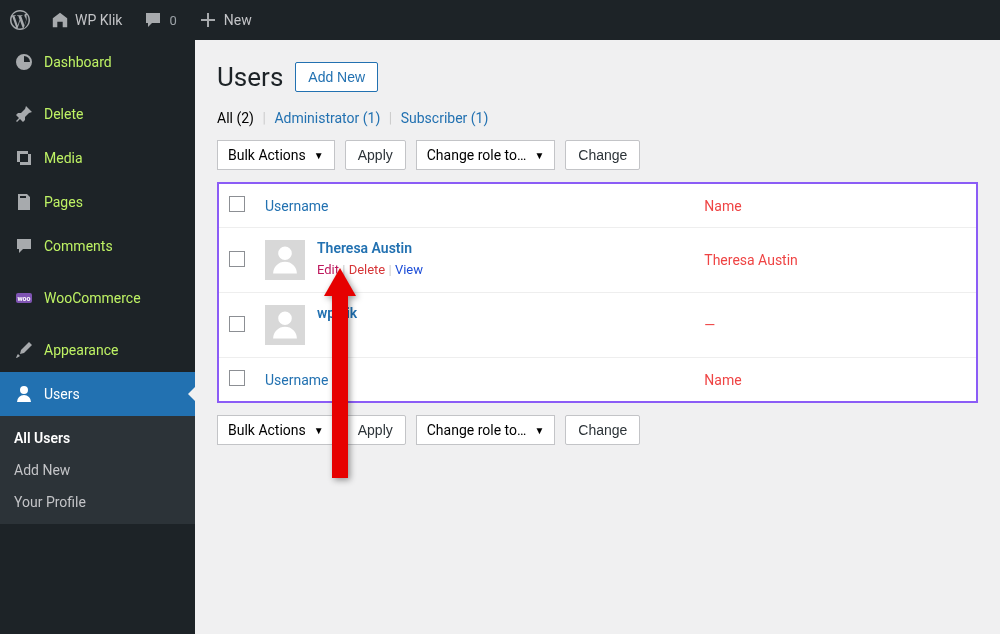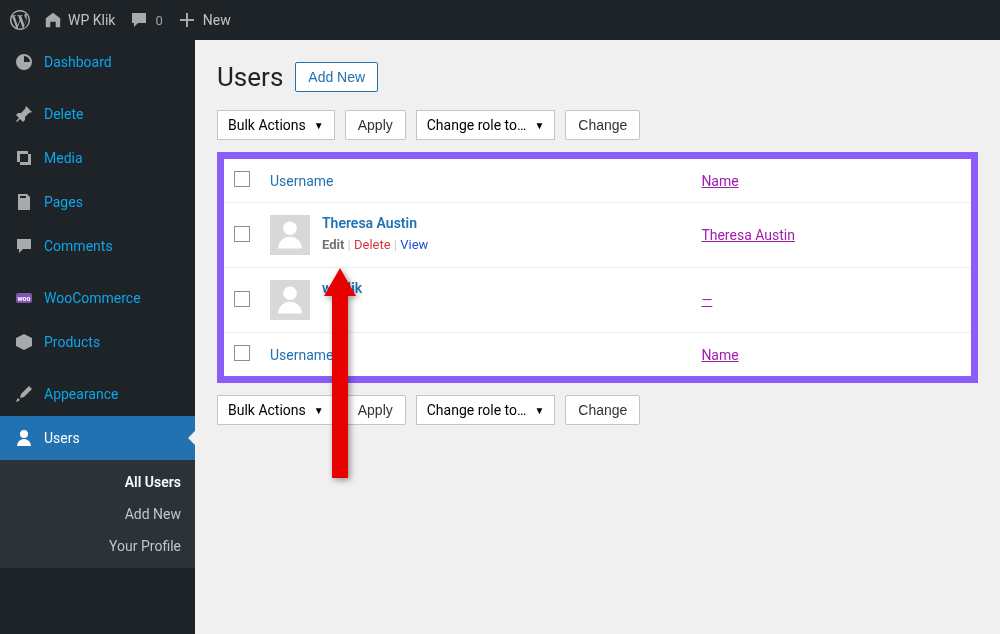--- a/index.html
+++ b/index.html
@@ -1,64 +1,64 @@
 <!DOCTYPE html>
 <html><head>
 <meta charset="utf-8">
 <style>
 * { box-sizing: border-box; margin: 0; padding: 0; }
 body { font-family: -apple-system, BlinkMacSystemFont, "Segoe UI", Roboto, sans-serif; font-size: 14px; background: #f1f1f1; width: 1000px; height: 634px; overflow: hidden; }
 
 
-.adminbar { background: #1d2327; height: 40px; display: flex; color: #c3c4c7; padding: 0 10px; gap: 14px; }
+.adminbar { background: #1d2327; height: 40px; display: flex; color: #c3c4c7; padding: 0 10px; gap: 21px; }
 .adminbar .ab-item { display: flex; align-items: center; gap: 6px; color: #c3c4c7; cursor: pointer; }
 .adminbar svg { width: 20px; height: 20px; fill: #a7aaad; }
 .adminbar .site svg { width: 18px; height: 18px; }
 .adminbar .count { font-size: 13px; color: #9ca2a7; }
 
 
 .sidebar { position: absolute; left: 0; top: 40px; bottom: 0; width: 195px; background: #1d2327; color: #c3c4c7; }
-.menu-item { display: flex; align-items: center; gap: 10px; padding: 12px 14px; cursor: pointer; color: #0ea5e9; }
+.menu-item { display: flex; align-items: center; gap: 10px; padding: 12px 14px; cursor: pointer; color: #bef264; }
 .menu-item.sep { margin-top: 8px; }
 .menu-item.current { background: #2271b1; color: #fff; position: relative; }
 .menu-item.current::after { content:''; position:absolute; right:-1px; top:50%; margin-top:-8px; border:8px solid transparent; border-right-color:#f1f1f1; }
 .menu-item svg { width: 20px; height: 20px; fill: #a7aaad; flex-shrink: 0; }
 .menu-item.current svg { fill: #fff; }
 .submenu { background: #2c3338; padding: 6px 0; }
-.submenu .sub { padding: 8px 14px; color: #c3c4c7; cursor: pointer; text-align: right; }
+.submenu .sub { padding: 8px 14px; color: #c3c4c7; cursor: pointer; }
 .submenu .sub.active { color: #fff; font-weight: 600; }
 
 
 .main { position: absolute; left: 195px; right: 0; top: 40px; bottom: 0; padding: 22px; background: #f0f0f1; }
 .page-header { display: flex; align-items: center; gap: 12px; margin-bottom: 18px; }
 .page-title { font-size: 26px; font-weight: 400; color: #1d2327; }
 .btn { background: #fff; border: 1px solid #c3c4c7; padding: 6px 12px; cursor: pointer; font-size: 14px; color: #2c3338; border-radius: 2px; }
 .btn.primary { color: #2271b1; border-color: #2271b1; }
 .filters { margin-bottom: 14px; color: #646970; }
 .filters a { color: #2271b1; text-decoration: none; cursor: pointer; }
 .filters .pipe { color: #ccc; margin: 0 5px; }
 .filters .current { color: #000; }
 .actions-row { display: flex; gap: 10px; margin-bottom: 12px; }
 .select { background: #fff; border: 1px solid #c3c4c7; padding: 6px 10px; cursor: pointer; display: inline-flex; align-items: center; gap: 8px; }
 .select .caret { font-size: 10px; }
 
 
-.table { width: 100%; background: #fff; border: 7px solid #8b5cf6; border-collapse: collapse; }
+.table { width: 100%; background: #fff; border: 2px solid #8b5cf6; border-collapse: collapse; }
 .table th, .table td { padding: 12px 10px; text-align: left; vertical-align: middle; border-top: 1px solid #eee; }
 .table thead th { border-top: none; color: #2271b1; font-weight: 400; }
 .table thead th.chk, .table tfoot th.chk, .table td.chk { width: 36px; text-align: center; }
 .table tfoot th { color: #2271b1; font-weight: 400; }
-.table .name-col { color: #a21caf; text-decoration: underline; }
+.table .name-col { color: #ef4444; }
 .cb { width: 16px; height: 16px; border: 1px solid #8c8f94; background: #fff; display: inline-block; }
 .user-cell { display: flex; align-items: flex-start; gap: 12px; }
 .avatar { width: 40px; height: 40px; background: #d8d8d8; display: flex; align-items: center; justify-content: center; }
 .avatar svg { width: 34px; height: 34px; fill: #fff; }
 .user-name { color: #2271b1; cursor: pointer; font-weight: 600; }
 .row-actions { font-size: 13px; margin-top: 6px; color: #ccc; }
-.row-actions .edit { color: #737373; cursor: pointer; font-weight: bold; }
+.row-actions .edit { color: #be185d; cursor: pointer; }
 .row-actions .delete { color: #d63638; cursor: pointer; }
 .row-actions .view { color: #1d4ed8; cursor: pointer; }
 
 
 .arrow-annot { position: absolute; left: 320px; top: 268px; pointer-events: none; }
 .arrow-annot svg { filter: drop-shadow(2px 2px 3px rgba(0,0,0,0.4)); }
 </style>
 </head>
 <body>
 
@@ -119,26 +119,20 @@
       </svg>
     <span>Comments</span>
   </div>
   <div class="menu-item sep">
     <svg viewBox="0 0 20 20">
         <rect x="2" y="5" width="16" height="10" rx="2" fill="#7f54b3"></rect>
         <text x="10" y="13" font-size="7" fill="#fff" text-anchor="middle" font-weight="bold">woo</text>
       </svg>
     <span>WooCommerce</span>
   </div>
-  <div class="menu-item">
-    <svg viewBox="0 0 20 20">
-        <path d="M10 2l8 4v8l-8 4-8-4V6z"></path>
-      </svg>
-    <span>Products</span>
-  </div>
   <div class="menu-item sep">
     <svg viewBox="0 0 20 20">
         <path d="M15 2l3 3-8 8-4 1 1-4zM4 14c-1 1-2 4-2 4s3-1 4-2z"></path>
       </svg>
     <span>Appearance</span>
   </div>
   <div class="menu-item current">
     <svg viewBox="0 0 20 20">
         <path d="M10 10a4 4 0 100-8 4 4 0 000 8zm-7 8a7 7 0 0114 0z"></path>
       </svg>
@@ -150,20 +144,27 @@
     <div class="sub">Your Profile</div>
   </div>
 </div>
 
 <div class="main">
   <div class="page-header">
     <h1 class="page-title">Users</h1>
     <button class="btn primary">Add New</button>
   </div>
 
+  <div class="filters">
+    <span class="current"><span>All</span> <span>(2)</span></span>
+    <span class="pipe">|</span>
+    <a><span>Administrator</span> <span>(1)</span></a>
+    <span class="pipe">|</span>
+    <a><span>Subscriber</span> <span>(1)</span></a>
+  </div>
 
   <div class="actions-row">
     <div class="select">
         <span>Bulk Actions</span>
         <span class="caret">▼</span>
       </div>
     <button class="btn">Apply</button>
     <div class="select">
         <span>Change role to…</span>
         <span class="caret">▼</span>

